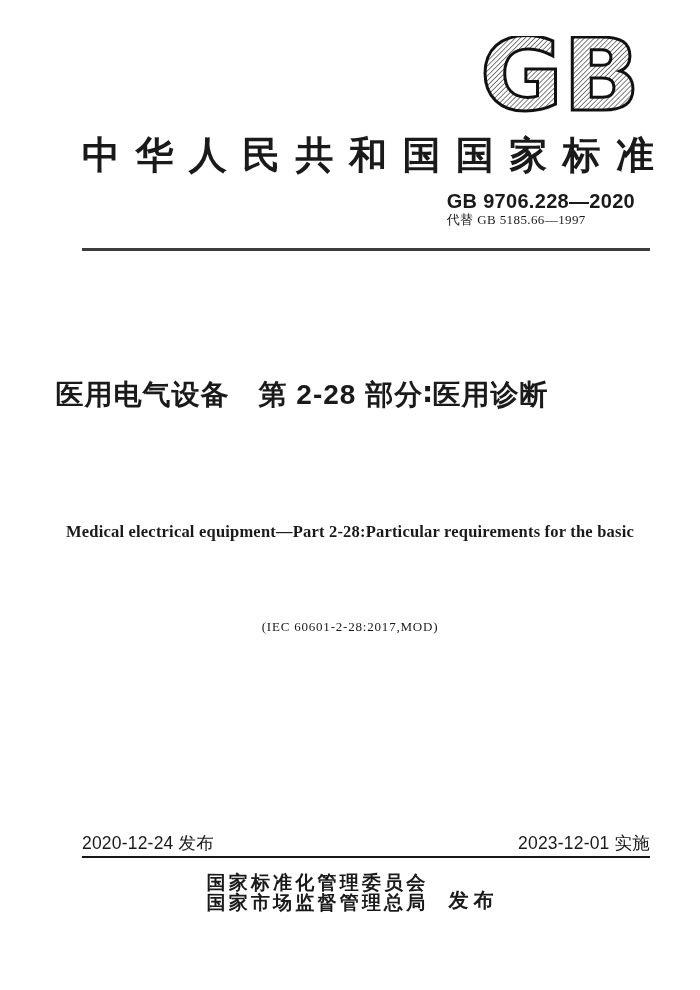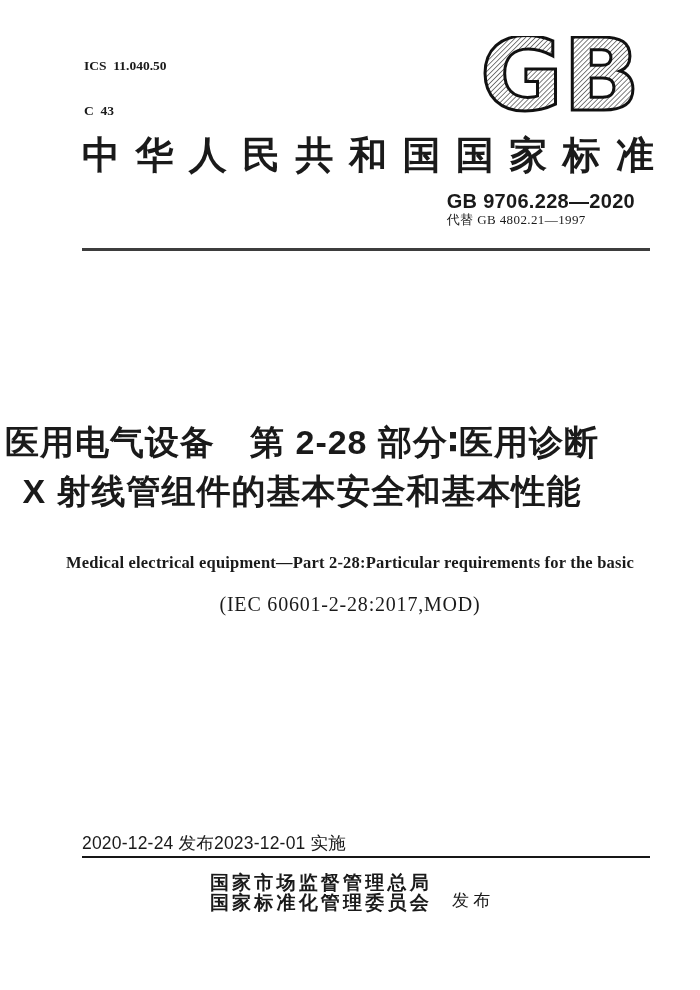--- a/index.html
+++ b/index.html
@@ -36,111 +36,105 @@
   .replaces{
     font-family:"Liberation Serif",serif;
     font-size:13px;line-height:14px;margin-top:2px;letter-spacing:0.4px;
   }
   .rule-top{position:absolute;left:82px;top:248px;width:568px;height:3px;background:#3d3d3d;}
   
   .zh-title{
     position:absolute;left:0;top:370px;width:604px;
     text-align:center;
     font-family:"Liberation Sans","DejaVu Sans",sans-serif;
-    font-weight:bold;font-size:34px;line-height:49px;
+    font-weight:bold;font-size:28px;line-height:49px;
     letter-spacing:1px;
-    margin-top:48px;
   }
   
   .en-title{
-    position:absolute;left:40px;top:549px;width:620px;
+    position:absolute;left:40px;top:518px;width:620px;
     text-align:center;
     font-family:"Liberation Serif",serif;
     font-weight:bold;font-size:16.5px;line-height:28px;
     letter-spacing:0.2px;
   }
   
   .iec-ref{
-    position:absolute;left:0;top:593px;width:700px;
+    position:absolute;left:0;top:619px;width:700px;
     text-align:center;
     font-family:"Liberation Serif",serif;
-    font-size:20px;letter-spacing:0.8px;
+    font-size:13px;letter-spacing:0.8px;
   }
   
   .dates-row{
     position:absolute;left:82px;top:833px;width:568px;
-    display:flex;
+    display:flex;justify-content:space-between;
     font-family:"Liberation Sans","DejaVu Sans",sans-serif;
     font-size:17.5px;line-height:20px;letter-spacing:0.2px;
   }
   .rule-bottom{position:absolute;left:82px;top:856px;width:568px;height:2px;background:#161616;}
   
   .issuers{
     position:absolute;left:0;top:873px;width:700px;
     display:flex;justify-content:center;align-items:flex-end;
   }
   .issuer-lines{
     font-family:"Liberation Serif",serif;
     font-weight:bold;font-size:19px;line-height:19.5px;
     letter-spacing:3.2px;white-space:nowrap;
   }
   .publish-label{
     font-family:"Liberation Serif",serif;
-    font-weight:normal;font-size:17px;line-height:17px;
+    font-weight:bold;font-size:20px;line-height:17px;
     margin-left:20px;margin-bottom:3px;white-space:pre;
   }
 </style>
 </head>
 <body>
 
 <div class="page">
 
-  <div class="ics-block">
-    <div>ICS  11.040.50</div>
-    <div>C  43</div>
-  </div>
 
   <svg class="gb-logo" viewBox="0 0 166 79" xmlns="http://www.w3.org/2000/svg">
     <defs>
       <pattern id="gbhatch" width="3.5" height="3.5" patternUnits="userSpaceOnUse" patternTransform="rotate(45)">
         <rect width="3.5" height="3.5" fill="#ffffff"></rect>
         <line x1="0" y1="0" x2="0" y2="3.5" stroke="#111111" stroke-width="1.1"></line>
       </pattern>
     </defs>
     <text x="3" y="74" textLength="160" lengthAdjust="spacingAndGlyphs" font-family="'DejaVu Sans', sans-serif" font-weight="bold" font-size="100" fill="url(#gbhatch)" stroke="#111111" stroke-width="3">GB</text>
   </svg>
 
   <div class="national-title">中华人民共和国国家标准</div>
 
   <div class="stdno-block">
     <div class="stdno">GB 9706.228—2020</div>
-    <div class="replaces">代替 GB 4802.21—1997</div>
+    <div class="replaces">代替 GB 5185.66—1997</div>
   </div>
 
   <div class="rule-top"></div>
 
   <div class="zh-title">
     <div>医用电气设备　第 2-28 部分∶医用诊断</div>
-    <div>X 射线管组件的基本安全和基本性能</div>
   </div>
 
   <div class="en-title">
     <div>Medical electrical equipment—Part 2-28:Particular requirements for the basic</div>
   </div>
 
   <div class="iec-ref">(IEC 60601-2-28:2017,MOD)</div>
 
   <div class="dates-row">
     <span>2020-12-24 发布</span>
     <span>2023-12-01 实施</span>
   </div>
 
   <div class="rule-bottom"></div>
 
   <div class="issuers">
     <div class="issuer-lines">
+      <div>国家标准化管理委员会</div>
       <div>国家市场监督管理总局</div>
-      <div>国家标准化管理委员会</div>
     </div>
     <div class="publish-label">发 布</div>
   </div>
 
 </div>
 
 </body></html>

